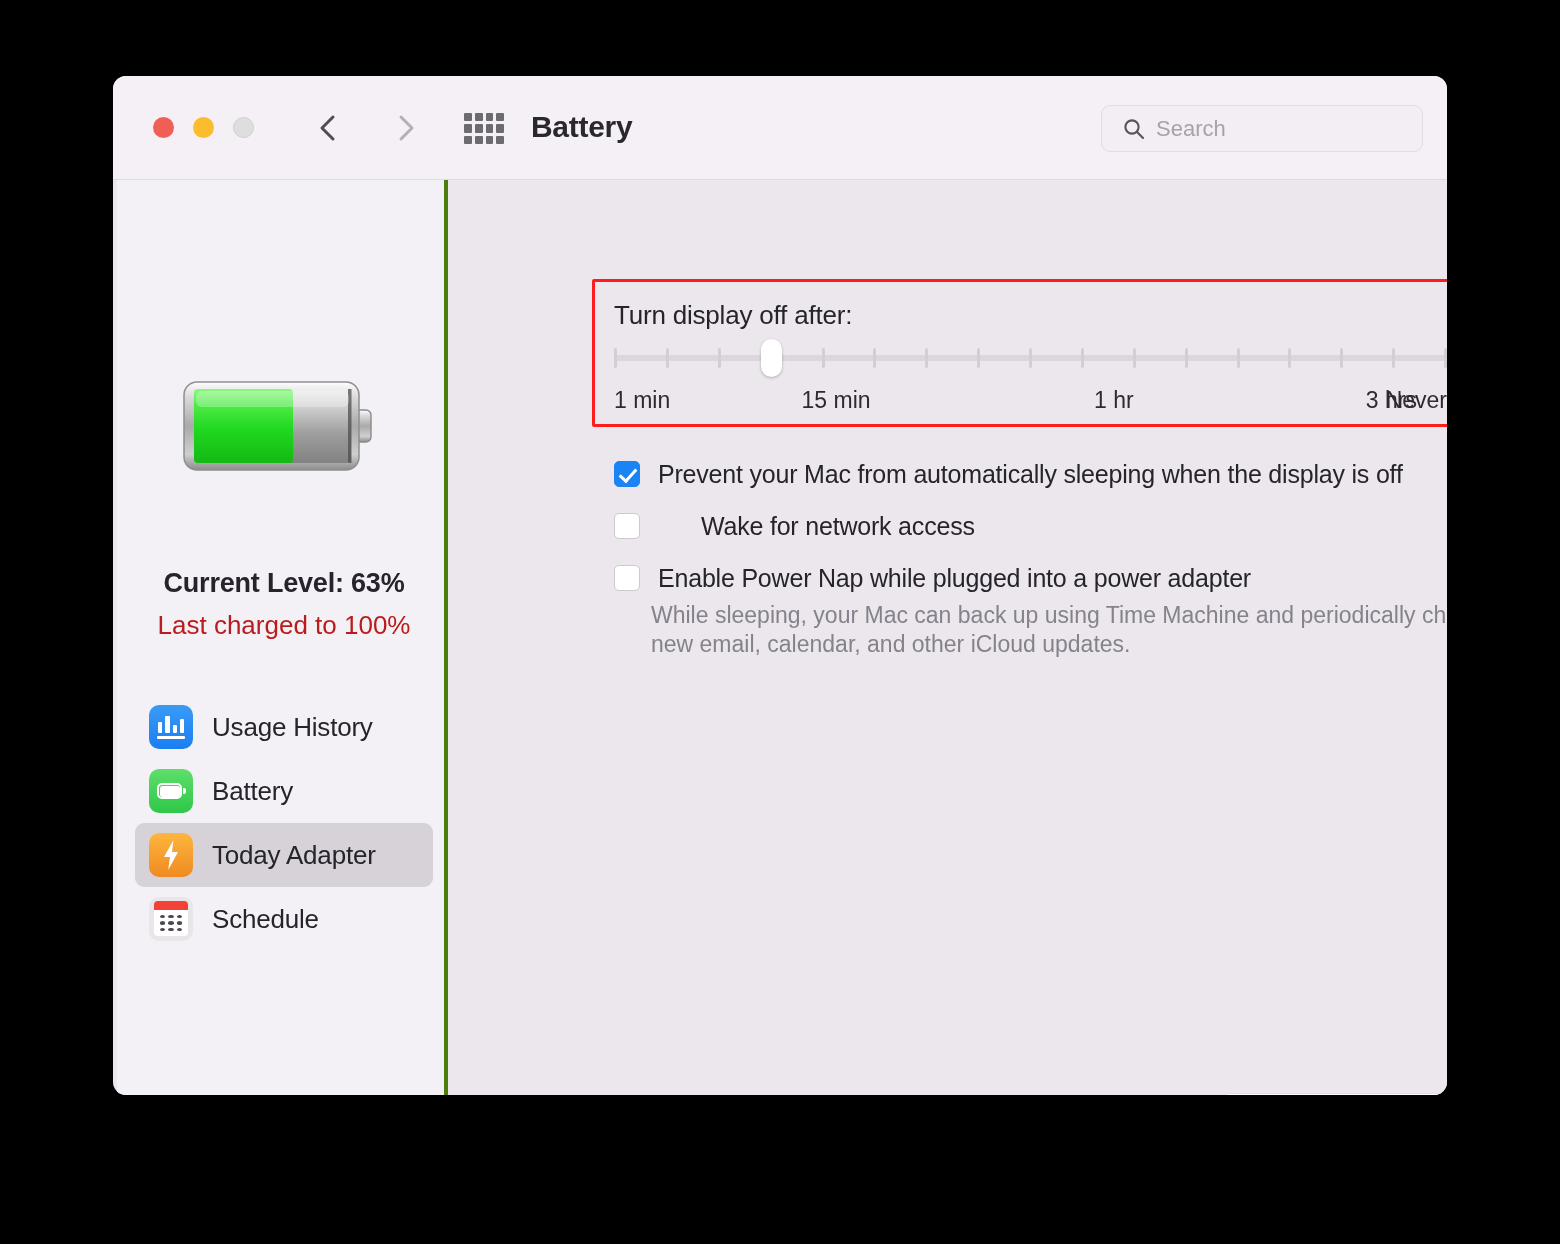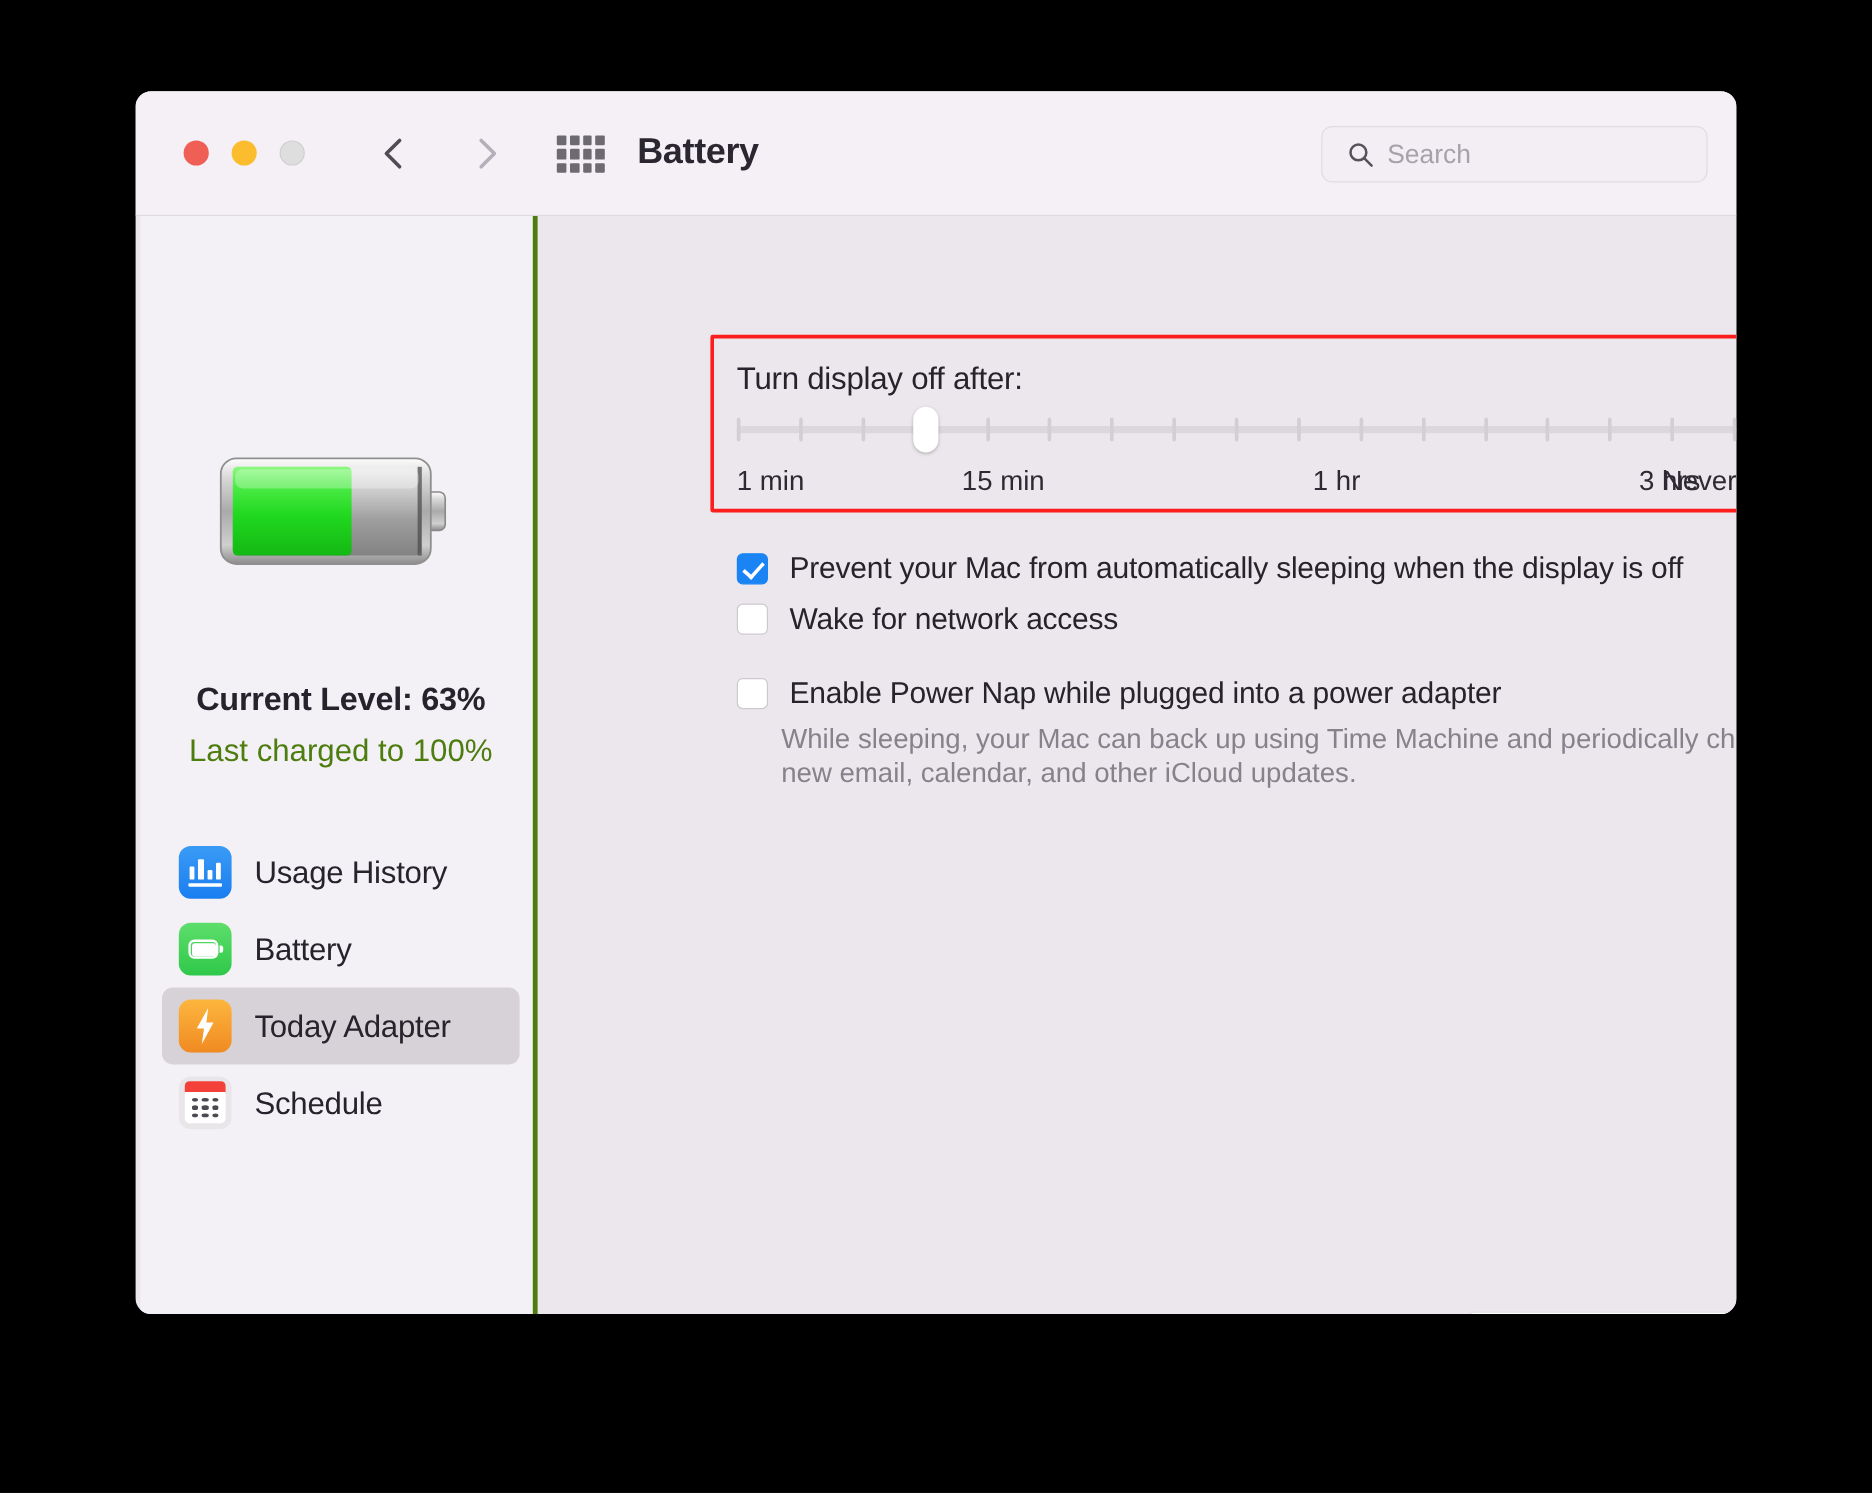--- a/index.html
+++ b/index.html
@@ -145,21 +145,21 @@
   #level-line {
     top: 388px;
     font-size: 27px;
     font-weight: bold;
     color: #26232c;
     letter-spacing: -0.2px;
   }
   #charged-line {
     top: 430px;
     font-size: 26px;
-    color: #4d7c0f;
+    color: #b91c1c;
   }
   #charged-time {
     top: 472px;
     font-size: 24px;
     color: #7d7a84;
   }
 
   #nav-list {
     position: absolute;
     left: 18px;
@@ -345,21 +345,21 @@
   }
   .cb-label {
     margin-left: 18px;
     font-size: 25px;
     color: #26232c;
     letter-spacing: -0.2px;
     line-height: 26px;
     text-align: right;
   }
   #cb1 { top: 281px; }
-  #cb2 { top: 323px; }
+  #cb2 { top: 333px; gap: 43px; }
   #cb3 { top: 385px; }
 
   #pnap-desc {
     position: absolute;
     left: 203px;
     top: 421px;
     width: 870px;
     font-size: 23px;
     line-height: 29px;
     color: #86828c;

